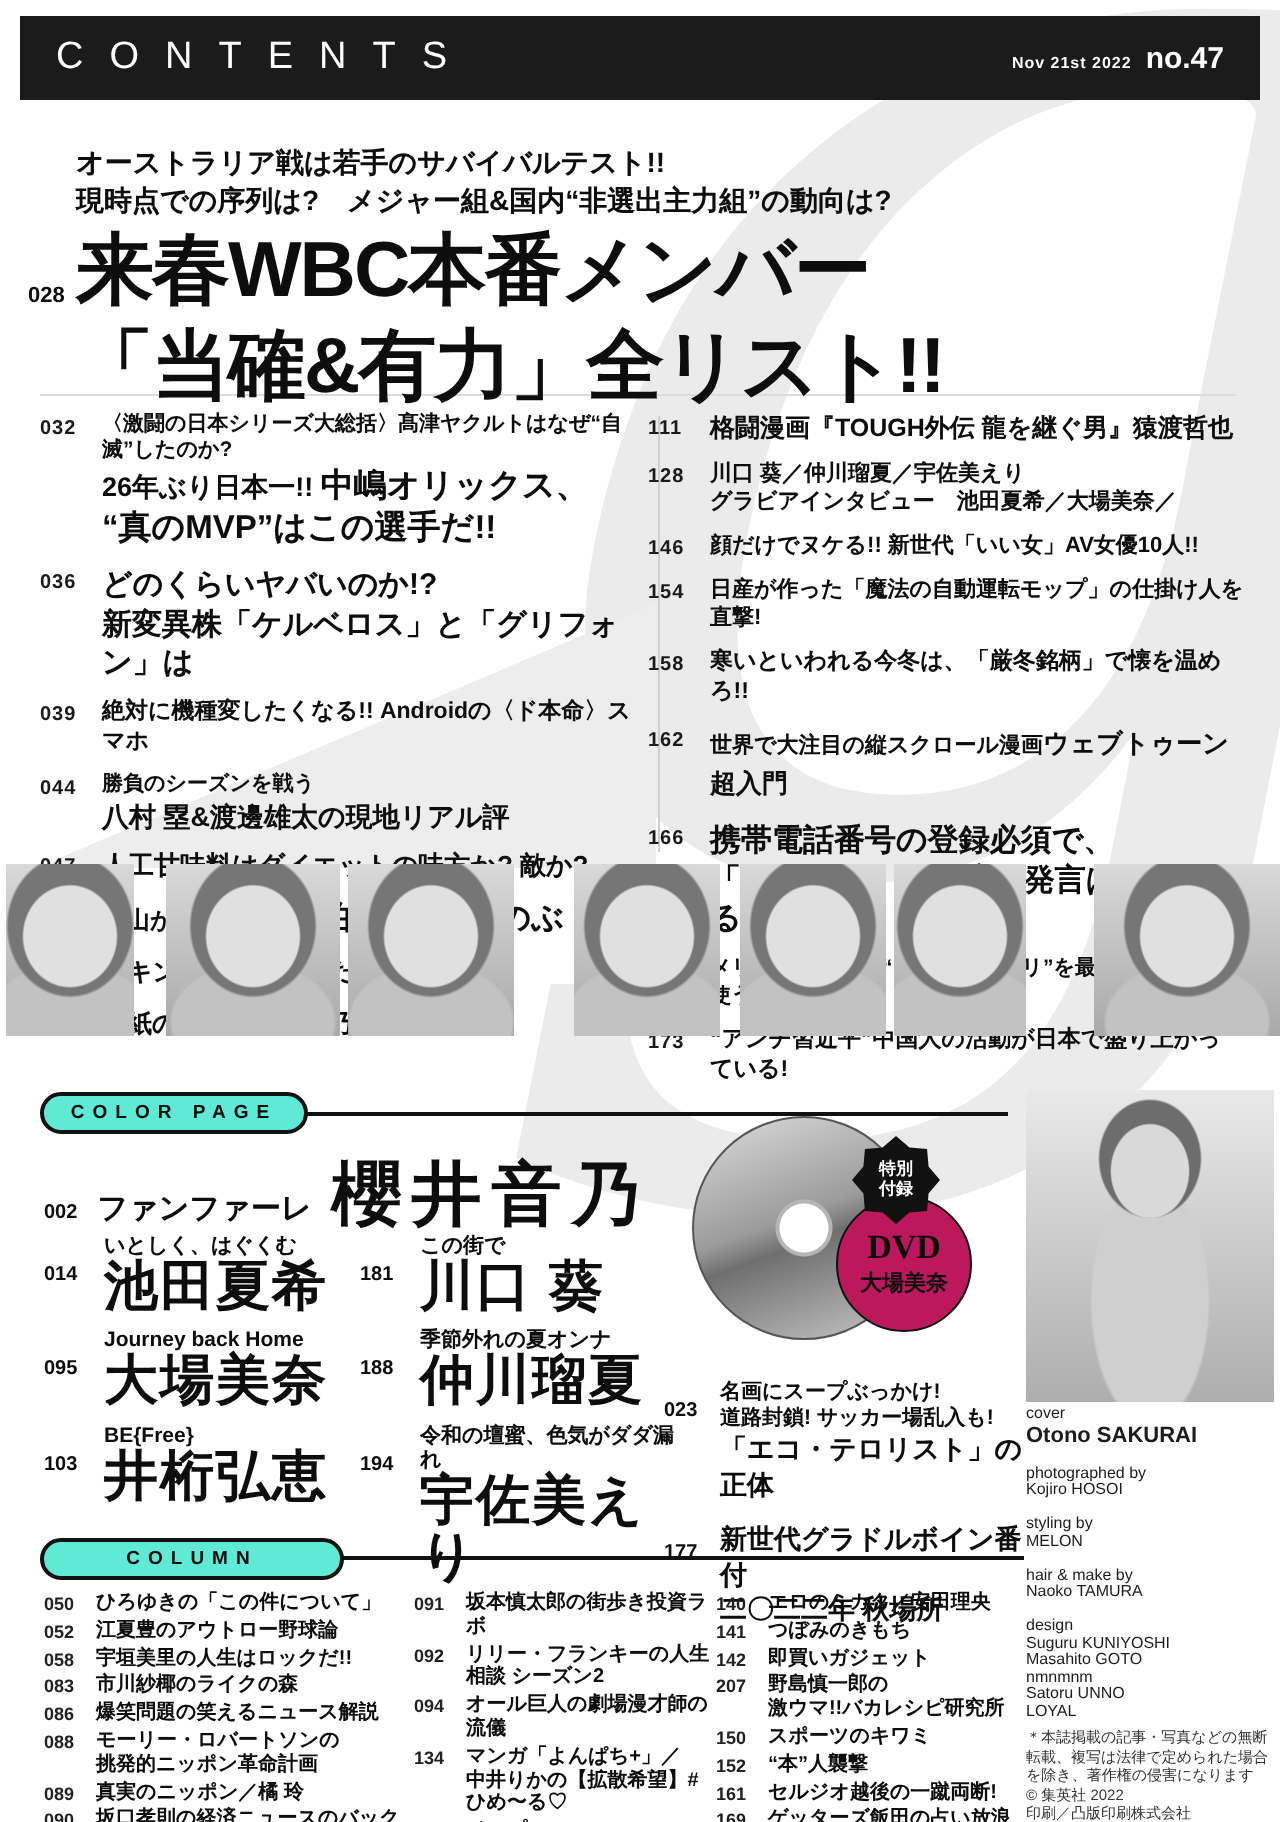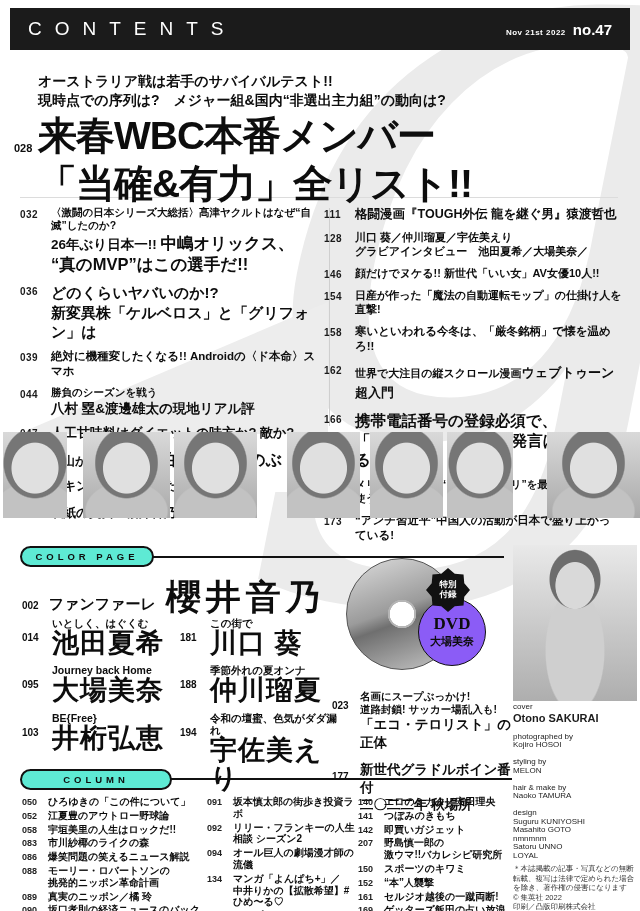--- a/index.html
+++ b/index.html
@@ -69,21 +69,21 @@
   .cp3num{font-size:10px;font-weight:700;min-width:22px;padding-top:10px;}
   .cp3s{display:block;font-size:10.5px;font-weight:700;line-height:1.25;}
   .cp3b{display:block;font-size:13.5px;font-weight:900;line-height:1.3;}
   
   .disc{position:absolute;left:346px;top:558px;width:112px;height:112px;border-radius:50%;z-index:3;
      background:
        radial-gradient(circle at 50% 50%,#ffffff 0 12px,#b5b5b5 12.5px 14px,rgba(0,0,0,0) 14.5px),
        linear-gradient(160deg,#dcdcdc 0%,#9b9b9b 45%,#6f6f6f 55%,#c9c9c9 100%);
      border:1px solid #555;box-sizing:border-box;}
   .dvd-badge{position:absolute;left:418px;top:598px;width:68px;height:68px;border-radius:50%;
-     background:#8b5cf6;border:1.5px solid #111;z-index:4;display:flex;flex-direction:column;
+     background:#be185d;border:1.5px solid #111;z-index:4;display:flex;flex-direction:column;
      align-items:center;justify-content:center;box-sizing:border-box;}
   .dvd-label{font-family:"Liberation Serif",serif;font-size:17px;font-weight:600;line-height:1;}
   .dvd-name{font-family:"Liberation Serif",serif;font-size:11px;font-weight:600;margin-top:2px;}
   .seal{position:absolute;left:426px;top:568px;width:44px;height:44px;background:#111;z-index:5;
      clip-path:polygon(100% 50%,87% 65.3%,85.3% 85.3%,65.3% 87%,50% 100%,34.7% 87%,14.7% 85.3%,
        13% 65.3%,0% 50%,13% 34.7%,14.7% 14.7%,34.7% 13%,50% 0%,65.3% 13%,85.3% 14.7%,87% 34.7%);
      display:flex;flex-direction:column;align-items:center;justify-content:center;}
   .seal span{color:#fff;font-size:8.5px;font-weight:800;line-height:1.15;}
   
   .coverphoto{position:absolute;left:513px;top:545px;width:124px;height:156px;z-index:2;background:

